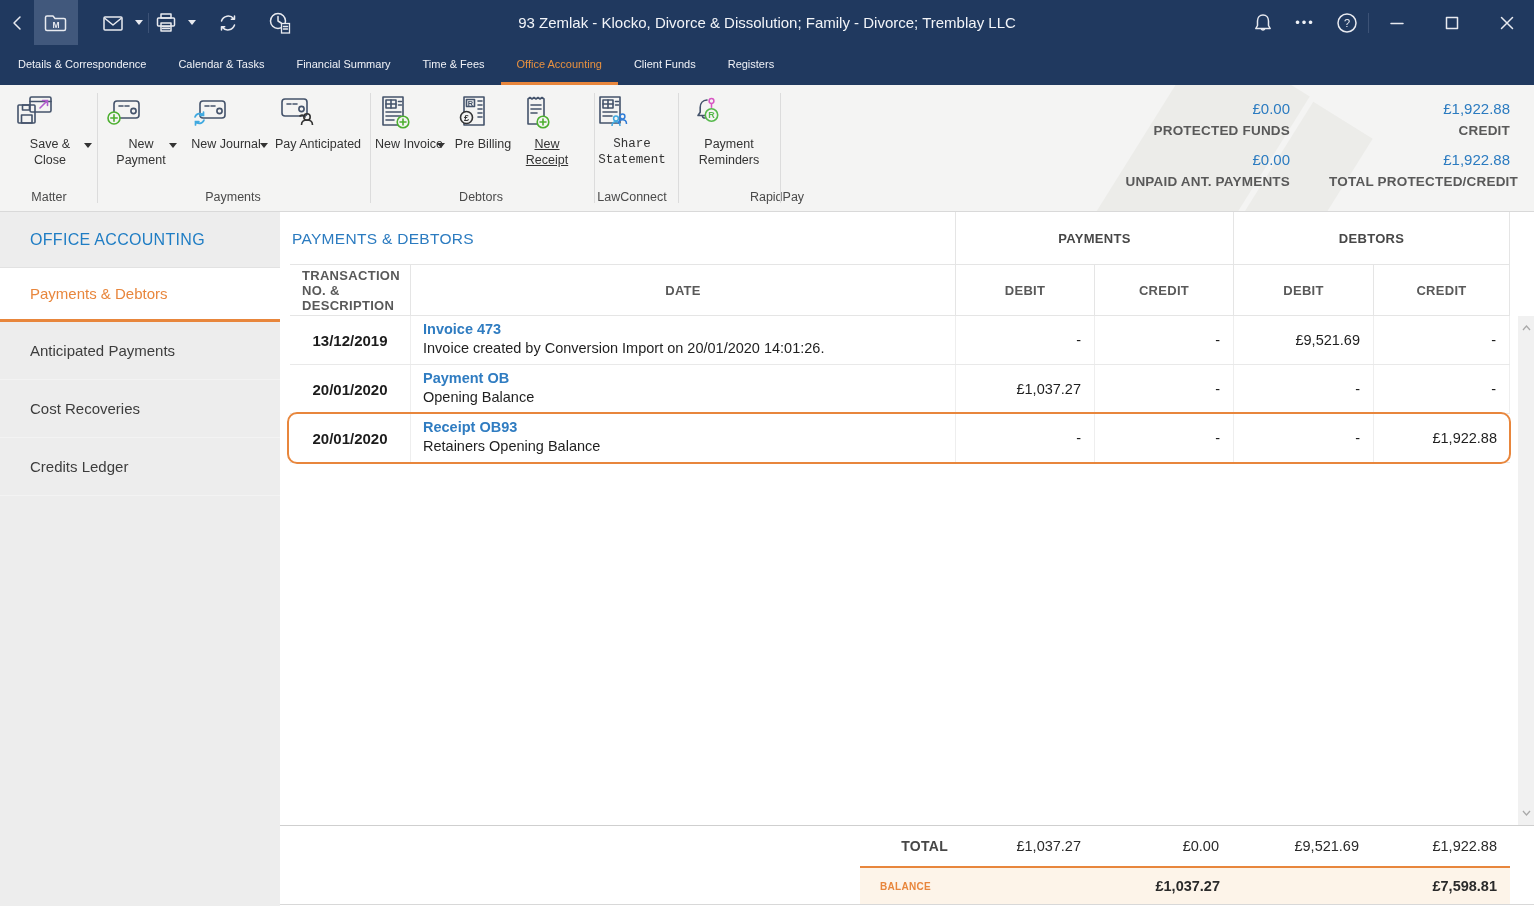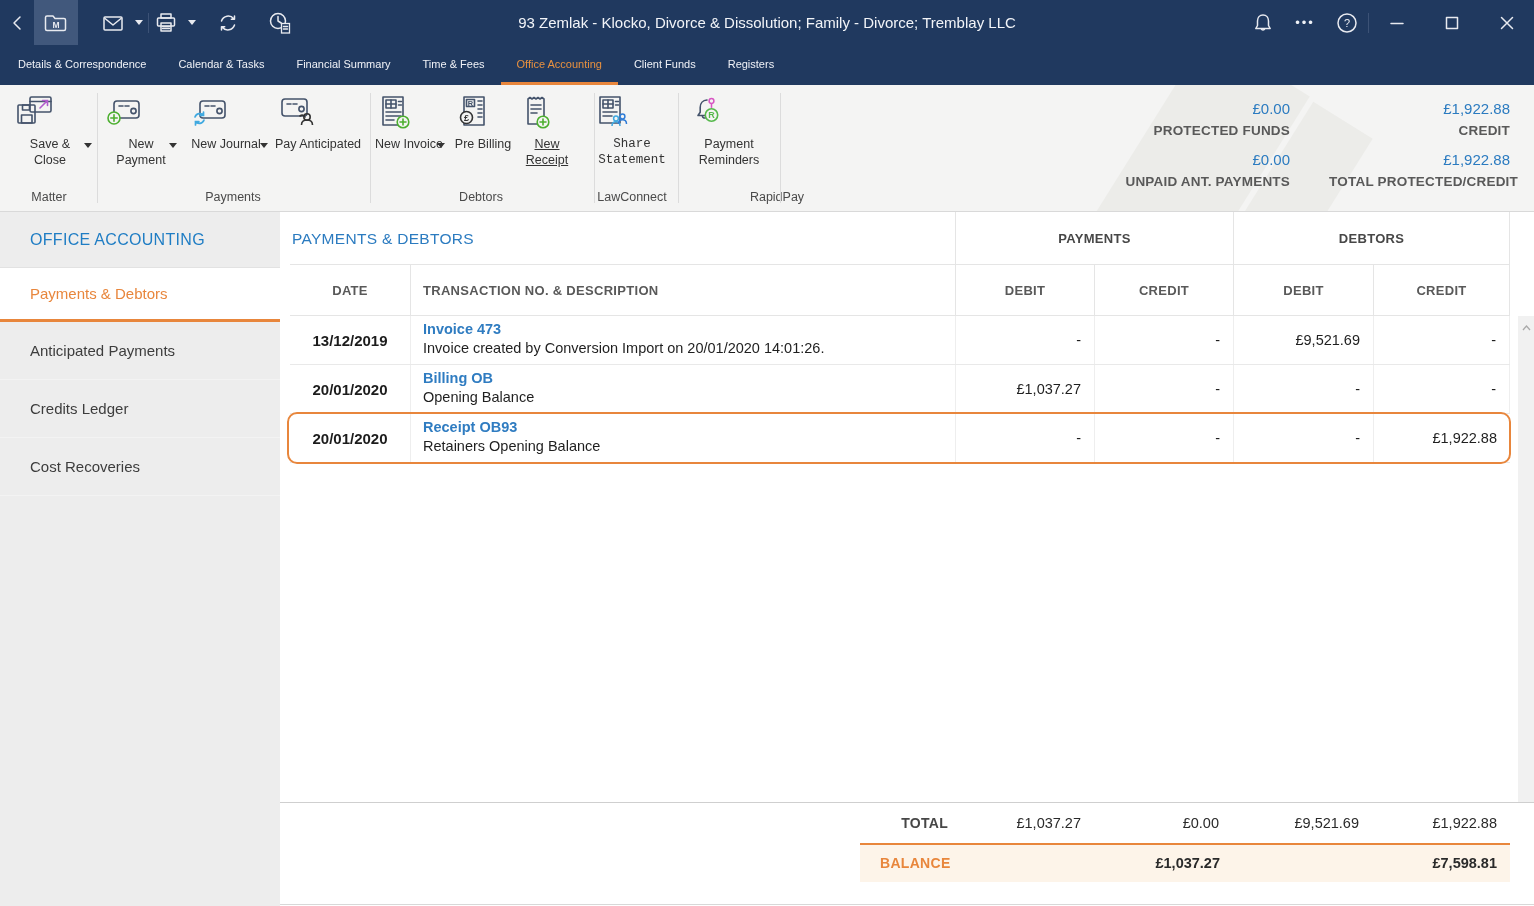--- a/index.html
+++ b/index.html
@@ -87,28 +87,28 @@
   .c-money { display:flex; align-items:center; justify-content:flex-end; padding-right:13px; font-size:14.5px; color:#1f1f1f; }
   .hl { position:absolute; left:-3px; top:-2px; width:1224px; height:52px;
     border:2px solid #e8863c; border-radius:10px; pointer-events:none; }
 
   
   .vscroll { position:absolute; right:0; top:104px; width:16px; height:509px; background:#f1f1f1; }
   .vs-arrow { position:absolute; left:0; width:16px; height:16px; display:flex; align-items:center; justify-content:center; }
   .vs-up { top:4px; } .vs-down { bottom:4px; }
 
   
-  .footer { position:absolute; left:0; bottom:0; width:1254px; height:104px; border-top:1px solid #cfcfcf; background:#fff; }
+  .footer { position:absolute; left:0; bottom:0; width:1254px; height:81px; border-top:1px solid #cfcfcf; background:#fff; }
   .total-row { position:absolute; top:0; left:0; width:100%; height:40px; line-height:40px; }
   .t-label { position:absolute; right:586px; font-weight:bold; color:#474747; font-size:14px; letter-spacing:.3px; }
   .t-val { position:absolute; font-size:14.5px; color:#2a2a2a; }
   .t-v0 { right:453px; } .t-v1 { right:315px; } .t-v2 { right:175px; } .t-v3 { right:37px; }
   .balance-row { position:absolute; top:40px; left:580px; width:650px; height:39px; background:#fdf4e9;
     border-top:2px solid #e8863c; line-height:37px; }
-  .b-label { position:absolute; left:20px; font-weight:bold; color:#e8863c; font-size:14px; letter-spacing:.3px; }
+  .b-label { position:absolute; left:20px; font-weight:bold; color:#e8863c; font-size:10px; letter-spacing:.3px; }
   .b-val { position:absolute; font-weight:bold; color:#2a2a2a; font-size:14.5px; }
   .b-pay { right:290px; } .b-debt { right:13px; }
   .footer-bottomline { position:absolute; bottom:1px; left:0; width:100%; height:1px; background:#d8d8d8; }
 
   svg { display:block; }
   .s { fill:none; stroke:#44536b; stroke-width:1.6; stroke-linecap:round; stroke-linejoin:round; }
   .sw { fill:none; stroke:#e8eaf0; stroke-width:1.5; stroke-linecap:round; stroke-linejoin:round; }
   .green { stroke:#4caf2f; } .blue { stroke:#3fa9e0; } .purple { stroke:#b05ccc; }
   .pink { stroke:#d857c3; } .dark { stroke:#333; }
 </style>
@@ -428,38 +428,38 @@
 
     <aside class="sidebar">
       <div class="sb-heading">OFFICE ACCOUNTING</div>
       <div class="sb-item active">
           <span>Payments &amp; Debtors</span>
         </div>
       <div class="sb-item">
           <span>Anticipated Payments</span>
         </div>
       <div class="sb-item">
+          <span>Cost Recoveries</span>
+        </div>
+      <div class="sb-item">
           <span>Credits Ledger</span>
-        </div>
-      <div class="sb-item">
-          <span>Cost Recoveries</span>
         </div>
     </aside>
 
     <main class="main">
 
       <div class="band">
         <div class="grid-title">PAYMENTS &amp; DEBTORS</div>
         <div class="ghead ghead-payments">PAYMENTS</div>
         <div class="ghead ghead-debtors">DEBTORS</div>
       </div>
 
       <div class="colheads">
+        <div class="ch left">TRANSACTION NO. &amp; DESCRIPTION</div>
         <div class="ch">DATE</div>
-        <div class="ch left">TRANSACTION NO. &amp; DESCRIPTION</div>
         <div class="ch">DEBIT</div>
         <div class="ch">CREDIT</div>
         <div class="ch">DEBIT</div>
         <div class="ch">CREDIT</div>
       </div>
 
       <div class="rows">
 
         <div class="trow">
           <div class="cell c-date">13/12/2019</div>
@@ -469,21 +469,21 @@
           </div>
           <div class="cell c-money">-</div>
           <div class="cell c-money">-</div>
           <div class="cell c-money">£9,521.69</div>
           <div class="cell c-money">-</div>
         </div>
 
         <div class="trow">
           <div class="cell c-date">20/01/2020</div>
           <div class="cell c-desc">
-            <a class="link">Billing OB</a>
+            <a class="link">Payment OB</a>
             <span class="sub">Opening Balance</span>
           </div>
           <div class="cell c-money">£1,037.27</div>
           <div class="cell c-money">-</div>
           <div class="cell c-money">-</div>
           <div class="cell c-money">-</div>
         </div>
 
         <div class="trow">
           <div class="cell c-date">20/01/2020</div>

